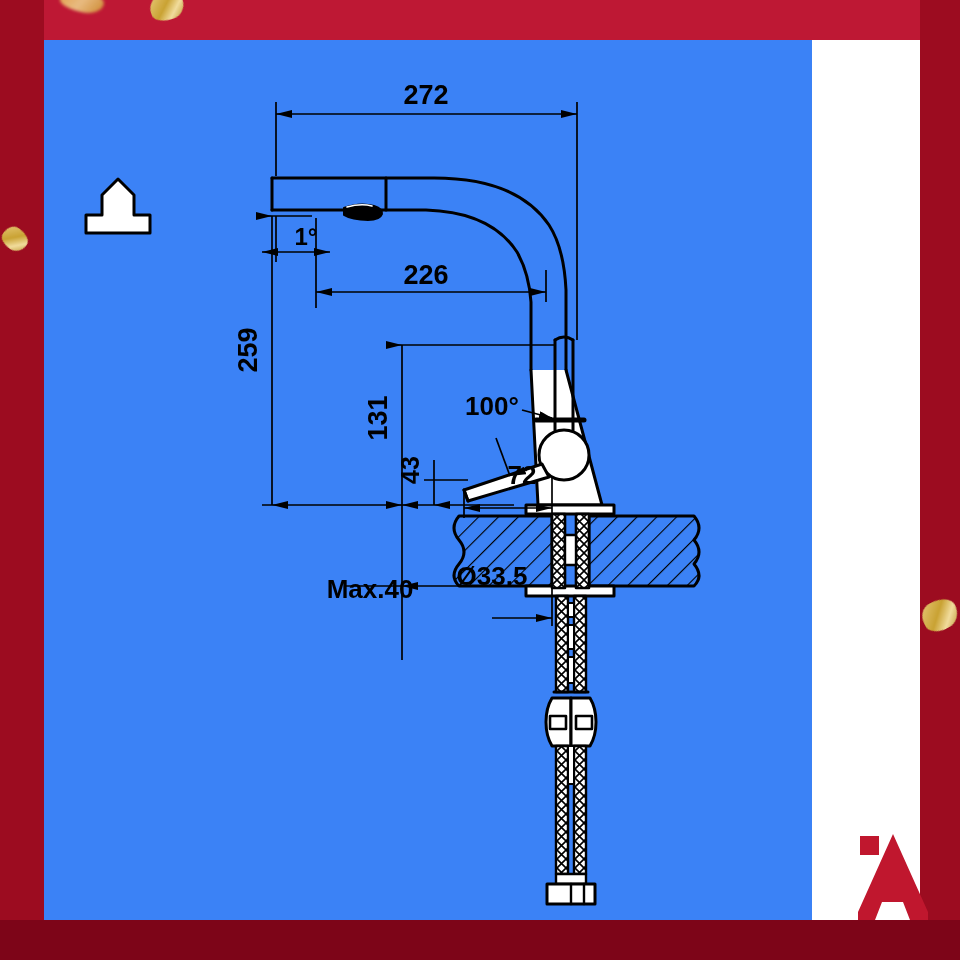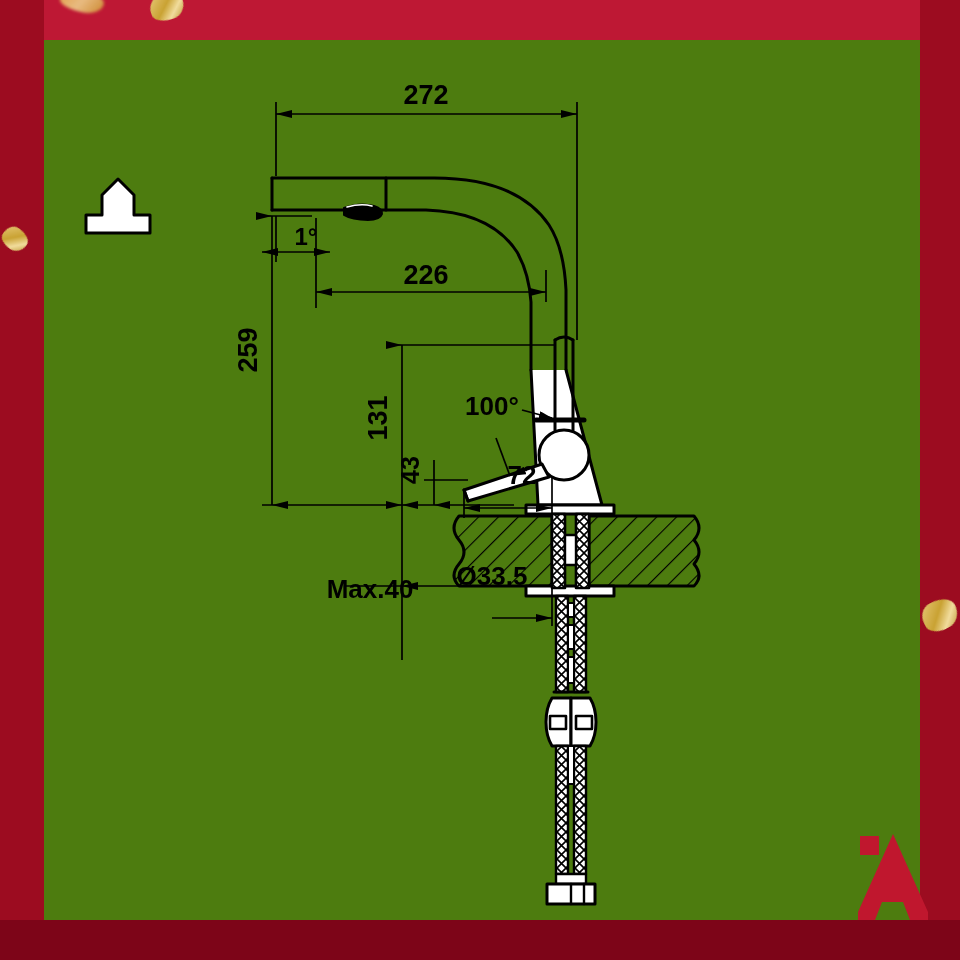--- a/index.html
+++ b/index.html
@@ -13,21 +13,21 @@
   .frame-top,.frame-bottom,.frame-left,.frame-right{position:absolute;}
   .frame-top{left:0;top:0;width:960px;height:40px;background:#be1834;}
   .frame-left{left:0;top:0;width:44px;height:960px;background:#9c0c20;}
   .frame-right{right:0;top:0;width:40px;height:960px;background:#9c0c20;}
   .frame-bottom{left:0;bottom:0;width:960px;height:40px;background:#7d0518;}
 
   .gold{position:absolute;border-radius:40% 60% 45% 55%/55% 45% 60% 40%;
         background:linear-gradient(135deg,#e8c97a 0%,#c9a233 45%,#f1dc9c 70%,#b8912a 100%);}
 
   
-  #canvas{position:absolute;left:44px;top:40px;width:876px;height:880px;background:#4d7c0f;}
+  #canvas{position:absolute;left:44px;top:40px;width:768px;height:880px;background:#3b82f6;}
 
   svg{display:block;}
 
   
   #logo{position:absolute;left:858px;top:832px;width:70px;height:88px;}
 
   .dimtext{font-family:"Liberation Sans", sans-serif;font-weight:bold;fill:#000;}
 </style>
 </head>
 <body>

